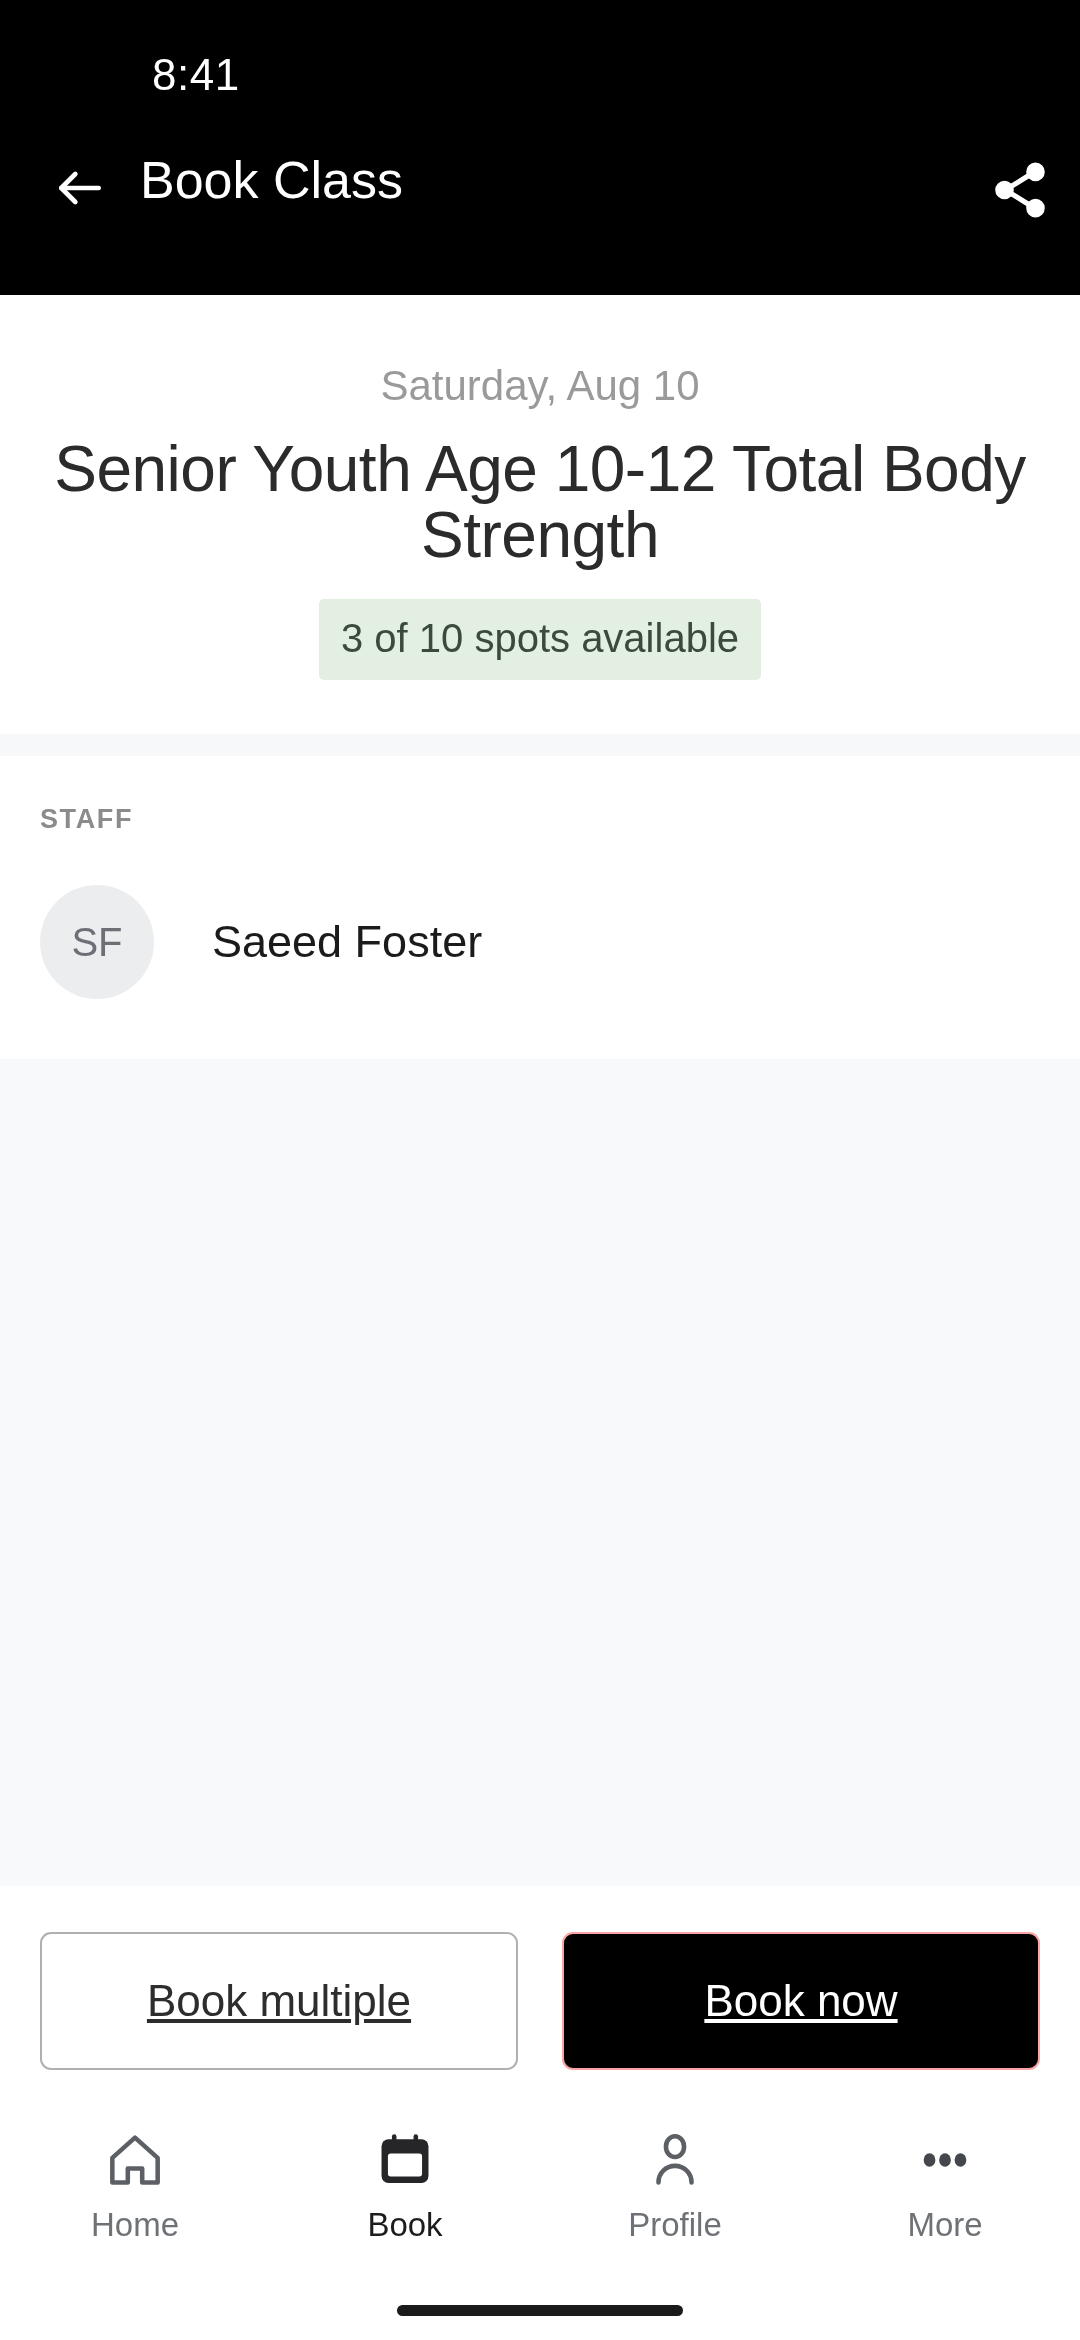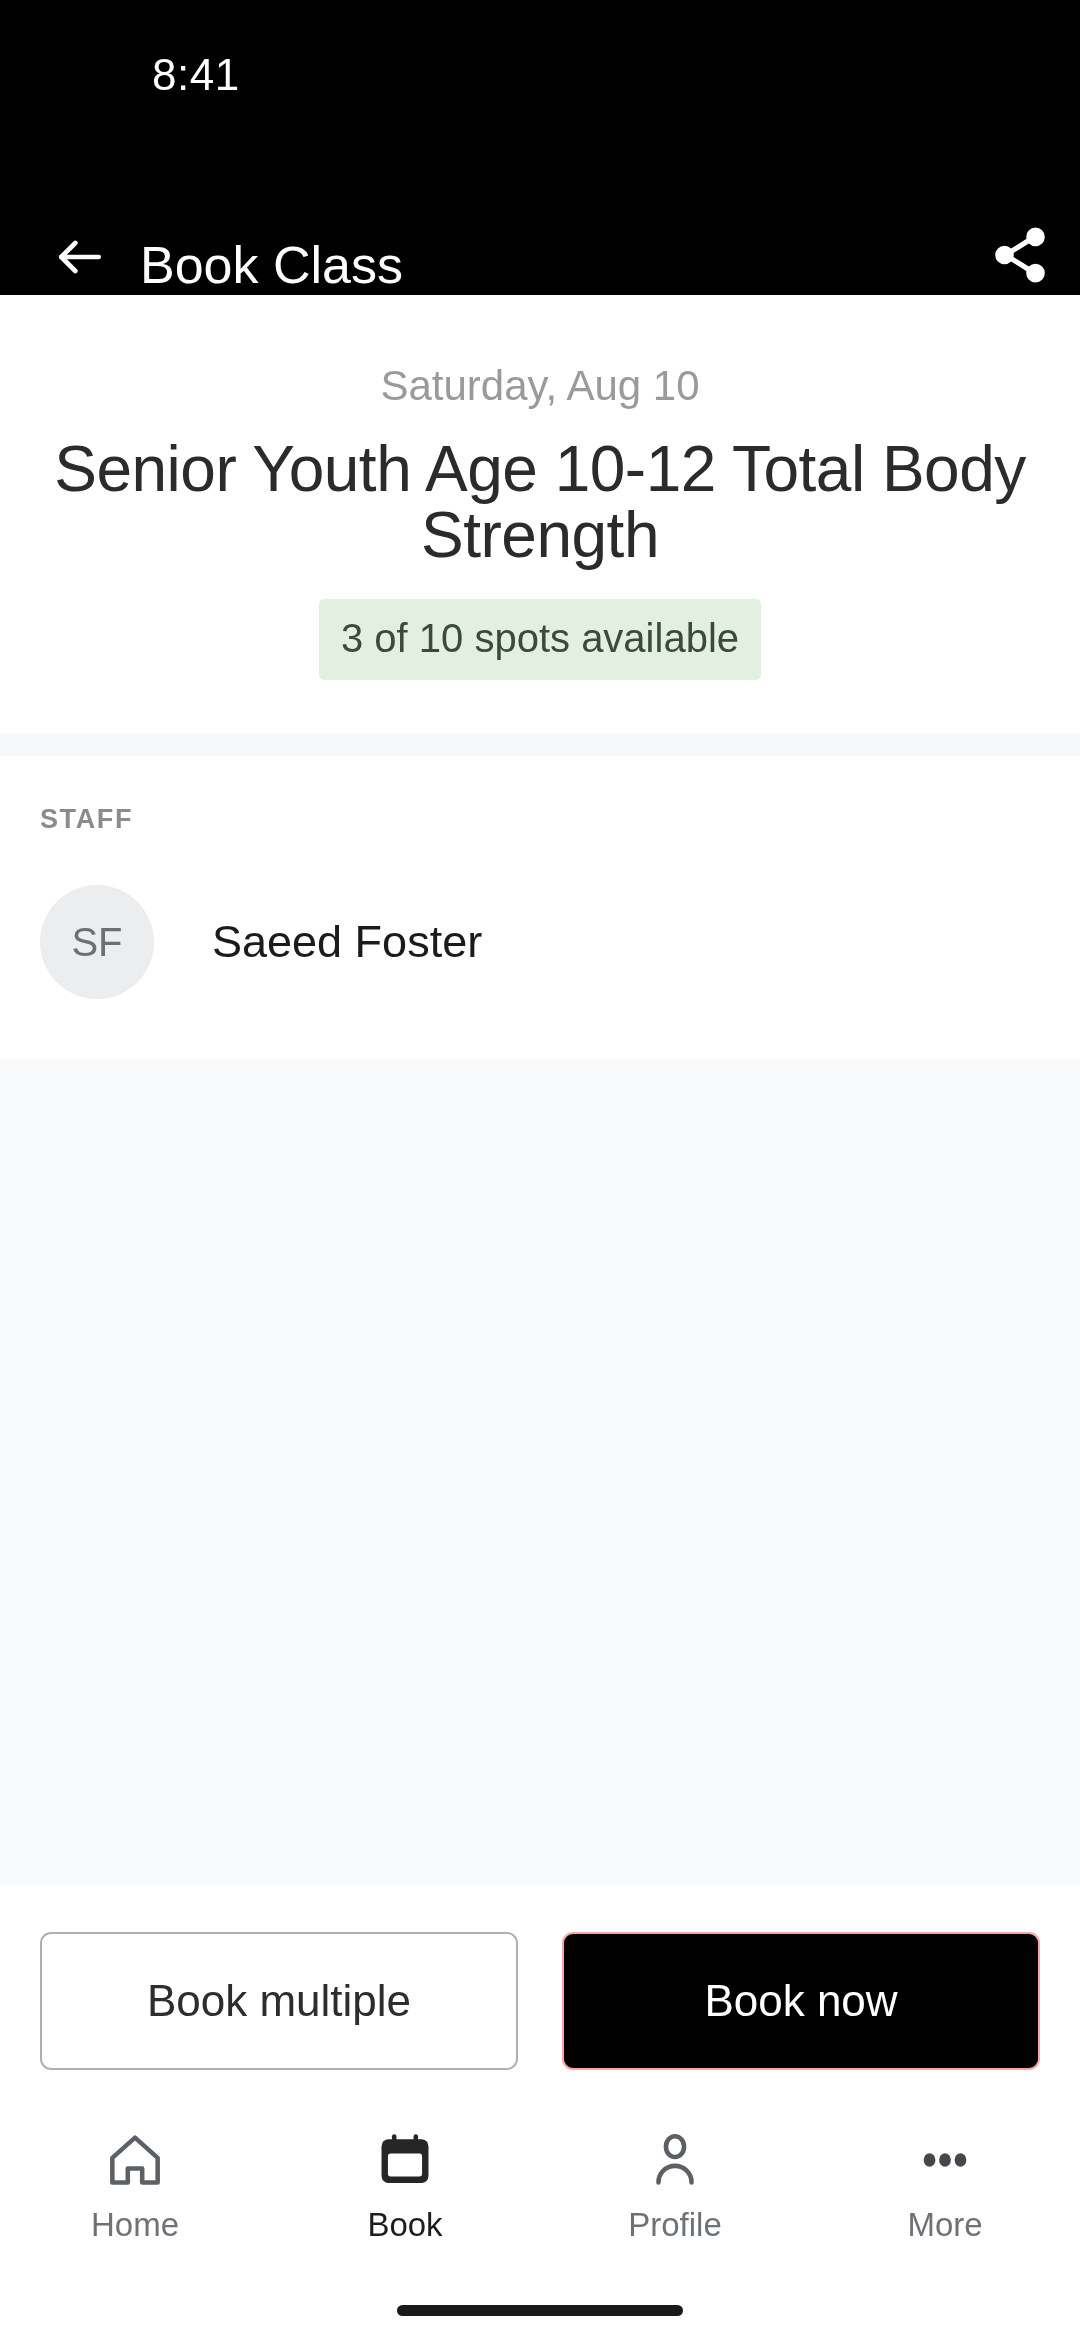--- a/index.html
+++ b/index.html
@@ -25,21 +25,21 @@
   .statusbar .clock {
     margin-left:152px;
     color:#ffffff;
     font-size:44px;
     letter-spacing:0.5px;
   }
 
   
   .appbar {
     height:145px; background:#000000;
-    display:flex; align-items:flex-end;
+    display:flex; align-items:flex-start;
     padding:0 20px 0 42px;
     flex:0 0 auto;
   }
   .appbar .backbtn {
     width:76px; height:76px;
     display:flex; align-items:center; justify-content:center;
     flex:0 0 auto;
   }
   .appbar .title {
     color:#ffffff;
@@ -144,20 +144,21 @@
     gap:44px;
     padding:46px 40px 40px 40px;
     flex:0 0 auto;
   }
   .btn {
     flex:1 1 0;
     height:138px;
     border-radius:11px;
     display:flex; align-items:center; justify-content:center;
     font-size:44px;
+    text-decoration:underline;
   }
   .btn-outline {
     background:#ffffff;
     border:2px solid #b0b0b0;
     color:#2d2d2d;
   }
   .btn-filled {
     background:#000000;
     border:2px solid #fca5a5;
     color:#ffffff;

